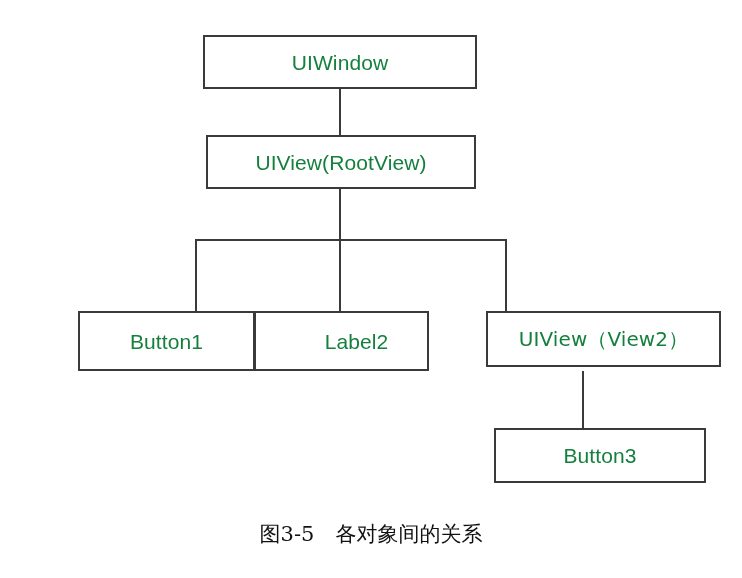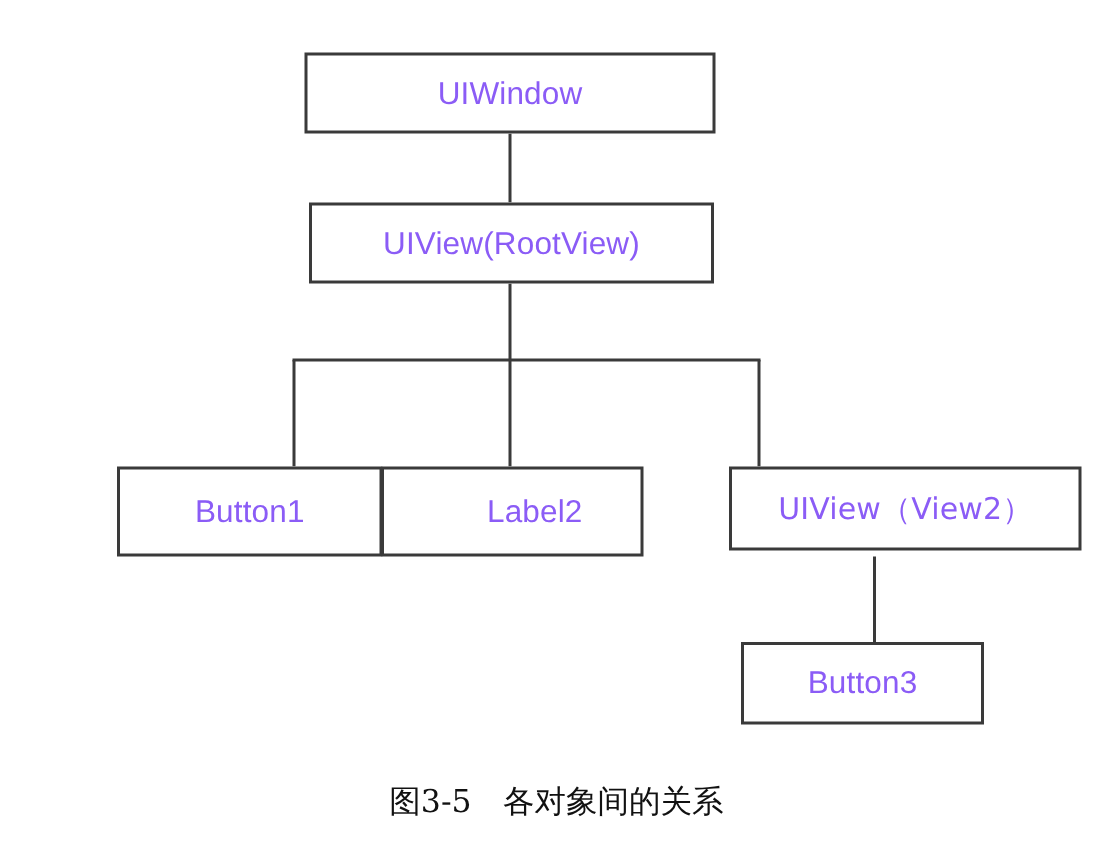--- a/index.html
+++ b/index.html
@@ -30,36 +30,36 @@
     background: #ffffff;
     border: 2px solid #3a3a3a;
     display: flex;
     align-items: center;
     justify-content: center;
     z-index: 2;
   }
   .node-label {
     font-size: 21px;
     line-height: 1;
-    color: #8b5cf6;
+    color: #15803d;
     white-space: nowrap;
     letter-spacing: 0.1px;
   }
   .node-label.cjk-paren {
     font-family: "DejaVu Sans", "Liberation Sans", sans-serif;
     font-size: 20px;
   }
 
   
   #node-uiwindow   { left: 203px; top: 35px;  width: 274px; height: 54px; }
   #node-rootview   { left: 206px; top: 135px; width: 270px; height: 54px; }
   #node-button1    { left: 42px;  top: 311px; width: 177px; height: 60px; margin-left: 36px; }
   #node-label2     { left: 254px; top: 311px; width: 175px; height: 60px; padding-left: 30px; }
   #node-view2      { left: 462px; top: 311px; width: 235px; height: 56px; margin-left: 24px; }
-  #node-button3    { left: 494px; top: 428px; width: 162px; height: 55px; }
+  #node-button3    { left: 494px; top: 428px; width: 212px; height: 55px; }
 
   
   .edge {
     position: absolute;
     background: #3a3a3a;
     z-index: 1;
   }
   .edge.v { width: 2px; }
   .edge.h { height: 2px; }
 

